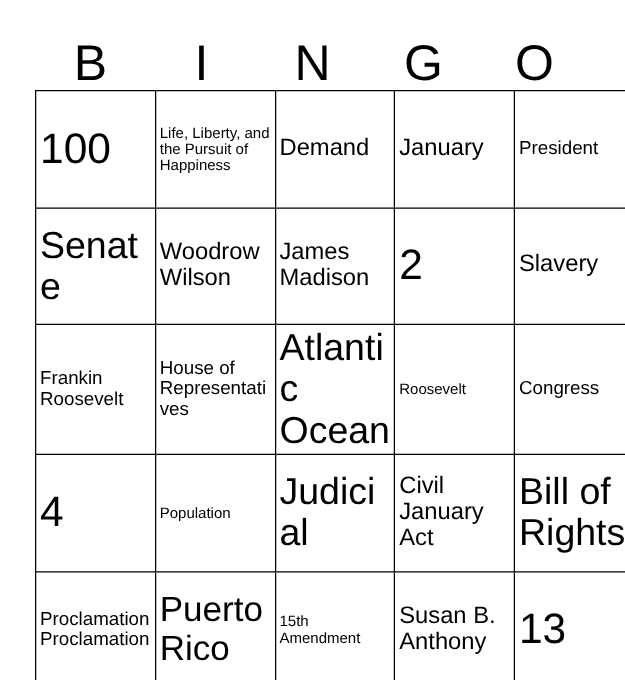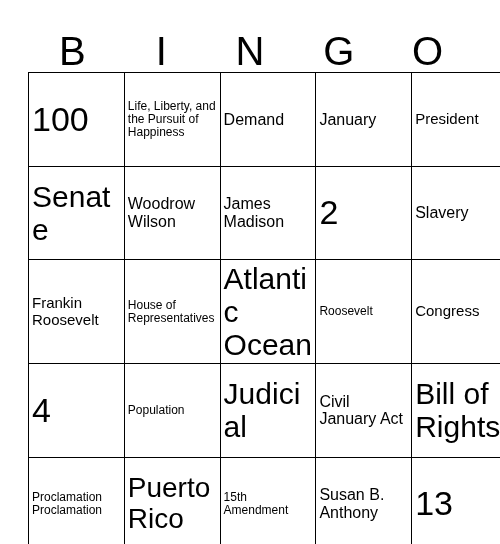--- a/index.html
+++ b/index.html
@@ -58,24 +58,24 @@
   .cell-text {
     display: block;
     line-height: 1.1;
     word-wrap: break-word;
   }
 
   
   .fs-xxl { font-size: 34px; }
   .fs-xl  { font-size: 28px; }
   .fs-lg  { font-size: 30px; }
-  .fs-md  { font-size: 16px; }
+  .fs-md  { font-size: 19px; }
   .fs-sm  { font-size: 15px; }
   .fs-xs  { font-size: 12px; }
-  .fs-xxs { font-size: 12px; }
+  .fs-xxs { font-size: 15px; }
 </style>
 </head>
 <body>
 
 <div id="card">
 
   <div id="header">
       <div class="header-cell">B</div>
       <div class="header-cell">I</div>
       <div class="header-cell">N</div>

